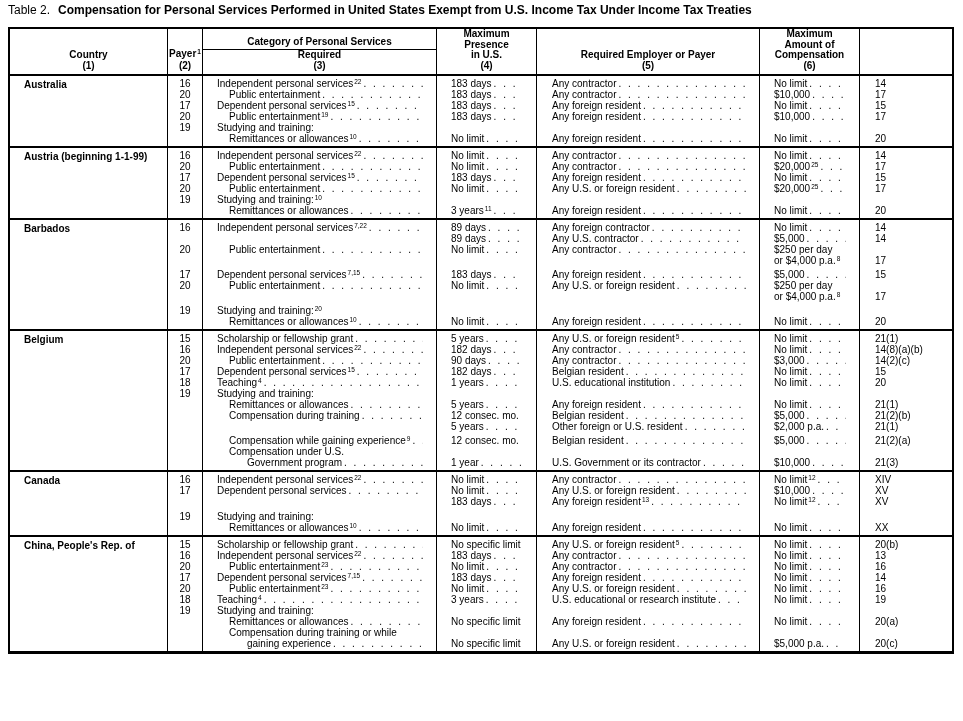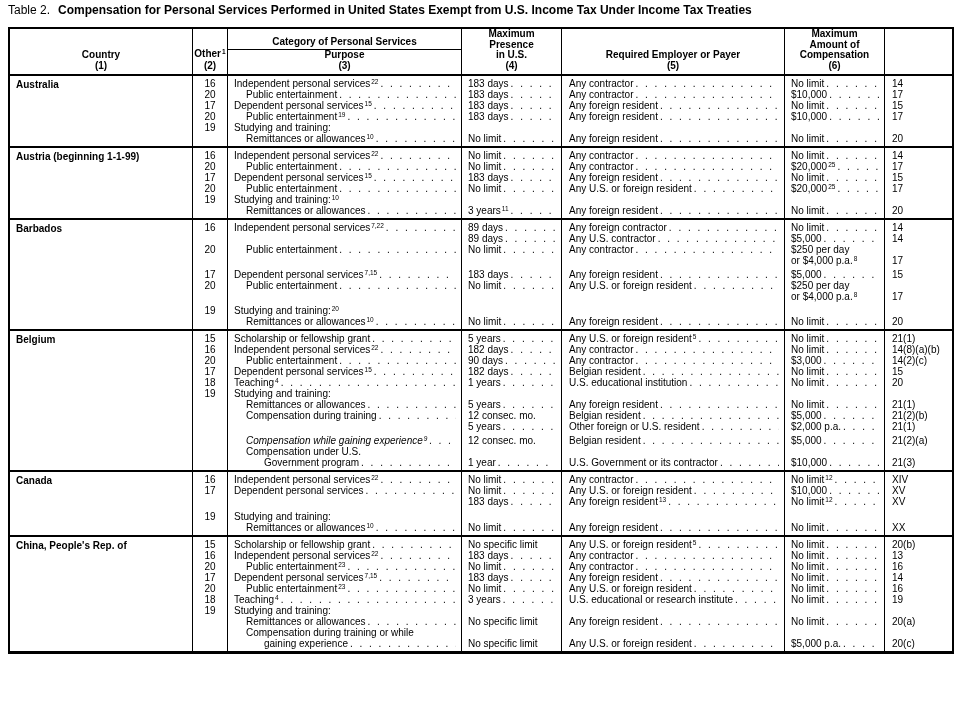--- a/index.html
+++ b/index.html
@@ -5,30 +5,30 @@
   *{margin:0;padding:0;box-sizing:border-box;}
   html,body{background:#fff;}
   body{width:963px;height:721px;color:#000;font-family:"Liberation Sans","DejaVu Sans",sans-serif;font-size:10px;position:relative;overflow:hidden;}
   .doc-title{position:absolute;left:8px;top:3px;font-size:12px;white-space:nowrap;}
   .doc-title .lbl{font-weight:400;margin-right:8px;}
   .doc-title .cap{font-weight:700;}
   .ttable{position:absolute;left:8px;top:27px;width:946px;border:2px solid #000;border-bottom-width:3px;background:#fff;}
   .hdr{display:flex;height:47px;border-bottom:2px solid #000;font-weight:700;text-align:center;}
   .cell{flex:0 0 auto;border-right:1px solid #000;}
   .cell.last,.col.last{border-right:0;}
-  .w-country{width:183px}.w-code{width:35px}.w-purpose{width:234px}.w-presence{width:100px}
+  .w-country{width:158px}.w-code{width:35px}.w-purpose{width:234px}.w-presence{width:100px}
   .w-employer{width:223px}.w-comp{width:100px}.w-treaty{width:92px}
   .hcell{display:flex;flex-direction:column;justify-content:flex-end;padding-bottom:3px;line-height:10.5px;}
   .pcell{display:flex;flex-direction:column;}
   .cat-strip{border-bottom:1px solid #000;padding:7px 0 2px;}
   .psub{flex:1;display:flex;flex-direction:column;justify-content:flex-end;padding-bottom:3px;line-height:10.5px;}
   .sup{font-size:6.5px;position:relative;top:-3px;margin-left:1px;}
   #tbody .block{display:flex;border-top:2px solid #000;}
   #tbody .block:first-child{border-top:0;}
-  .col{flex:0 0 auto;border-right:1px solid #000;padding:2px 2px;}
+  .col{flex:0 0 auto;border-right:1px solid #000;padding:2px 10px;}
   .cname{font-weight:700;padding:1px 2px 0 4px;white-space:nowrap;}
   .ln{height:11px;line-height:11px;display:flex;align-items:baseline;white-space:nowrap;overflow:hidden;}
   .ln.center{justify-content:center;}
   .txt{flex:0 0 auto;}
   .lead{flex:1 1 auto;overflow:hidden;margin:0 3px 0 2px;}
   .lead::after{content:". . . . . . . . . . . . . . . . . . . . . . . . . . . . . . . . . . . . . . . . . . . . . . . .";letter-spacing:2px;}
 </style>
 </head>
 <body>
 
@@ -38,27 +38,27 @@
     <span class="lbl">Table 2.</span><span class="cap">Compensation for Personal Services Performed in United States Exempt from U.S. Income Tax Under Income Tax Treaties</span>
   </div>
 
   <div class="ttable">
     <div class="hdr">
       <div class="cell hcell w-country">
         <div>Country</div>
         <div>(1)</div>
       </div>
       <div class="cell hcell w-code">
-        <div><span>Other</span><span class="sup">1</span></div>
+        <div><span>Payer</span><span class="sup">1</span></div>
         <div>(2)</div>
       </div>
       <div class="cell pcell w-purpose">
         <div class="cat-strip">Category of Personal Services</div>
         <div class="psub">
-          <div>Purpose</div>
+          <div>Required</div>
           <div>(3)</div>
         </div>
       </div>
       <div class="cell hcell w-presence">
         <div>Maximum</div>
         <div>Presence</div>
         <div>in U.S.</div>
         <div>(4)</div>
       </div>
       <div class="cell hcell w-employer">
@@ -524,21 +524,21 @@
             <div class="ln" style="padding-left: 16px;">
               <span class="txt">Remittances or allowances</span>
               <span class="lead"></span>
             </div>
             <div class="ln" style="padding-left: 16px;">
               <span class="txt">Compensation during training</span>
               <span class="lead"></span>
             </div>
             <div class="ln" style="padding-left: 4px;"></div>
             <div class="ln" style="height: 3px;"></div>
-            <div class="ln" style="padding-left: 16px; font-style: italic;">
+            <div class="ln" style="padding-left: 16px;">
               <span class="txt">Compensation while gaining experience</span>
               <span class="sup">9</span>
               <span class="lead"></span>
             </div>
             <div class="ln" style="padding-left: 16px;">
               <span class="txt">Compensation under U.S.</span>
             </div>
             <div class="ln" style="padding-left: 34px;">
               <span class="txt">Government program</span>
               <span class="lead"></span>

